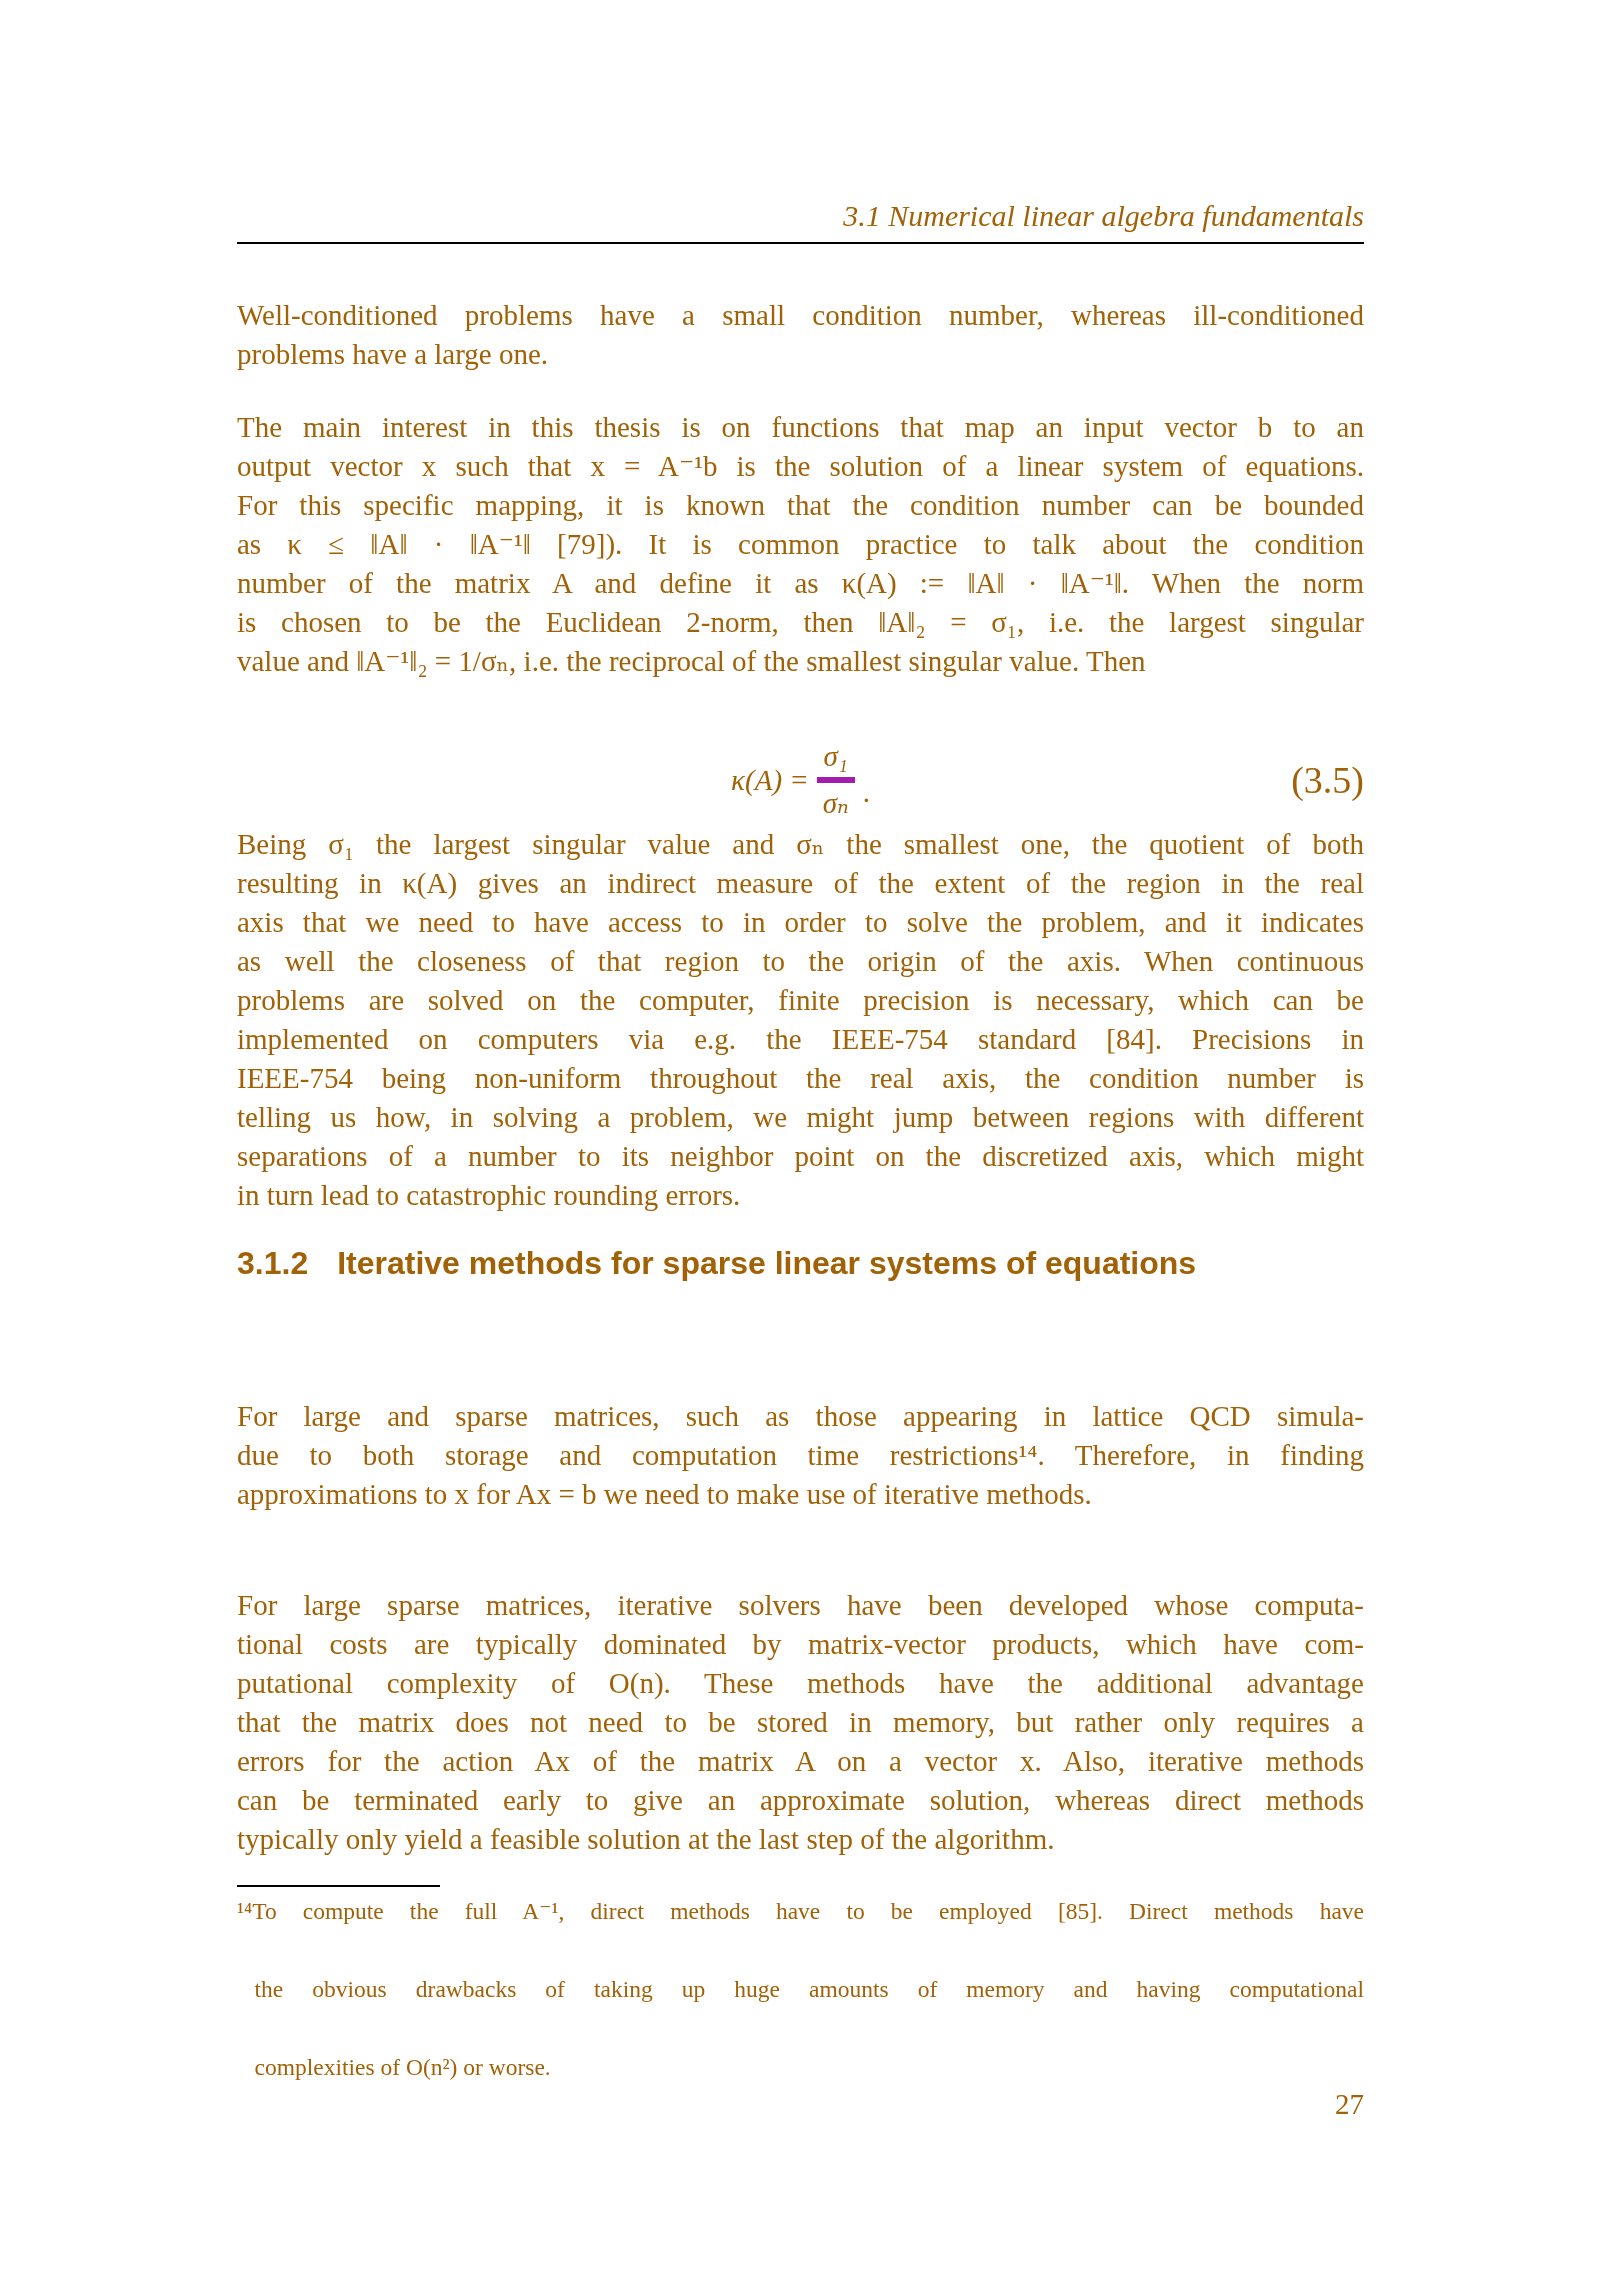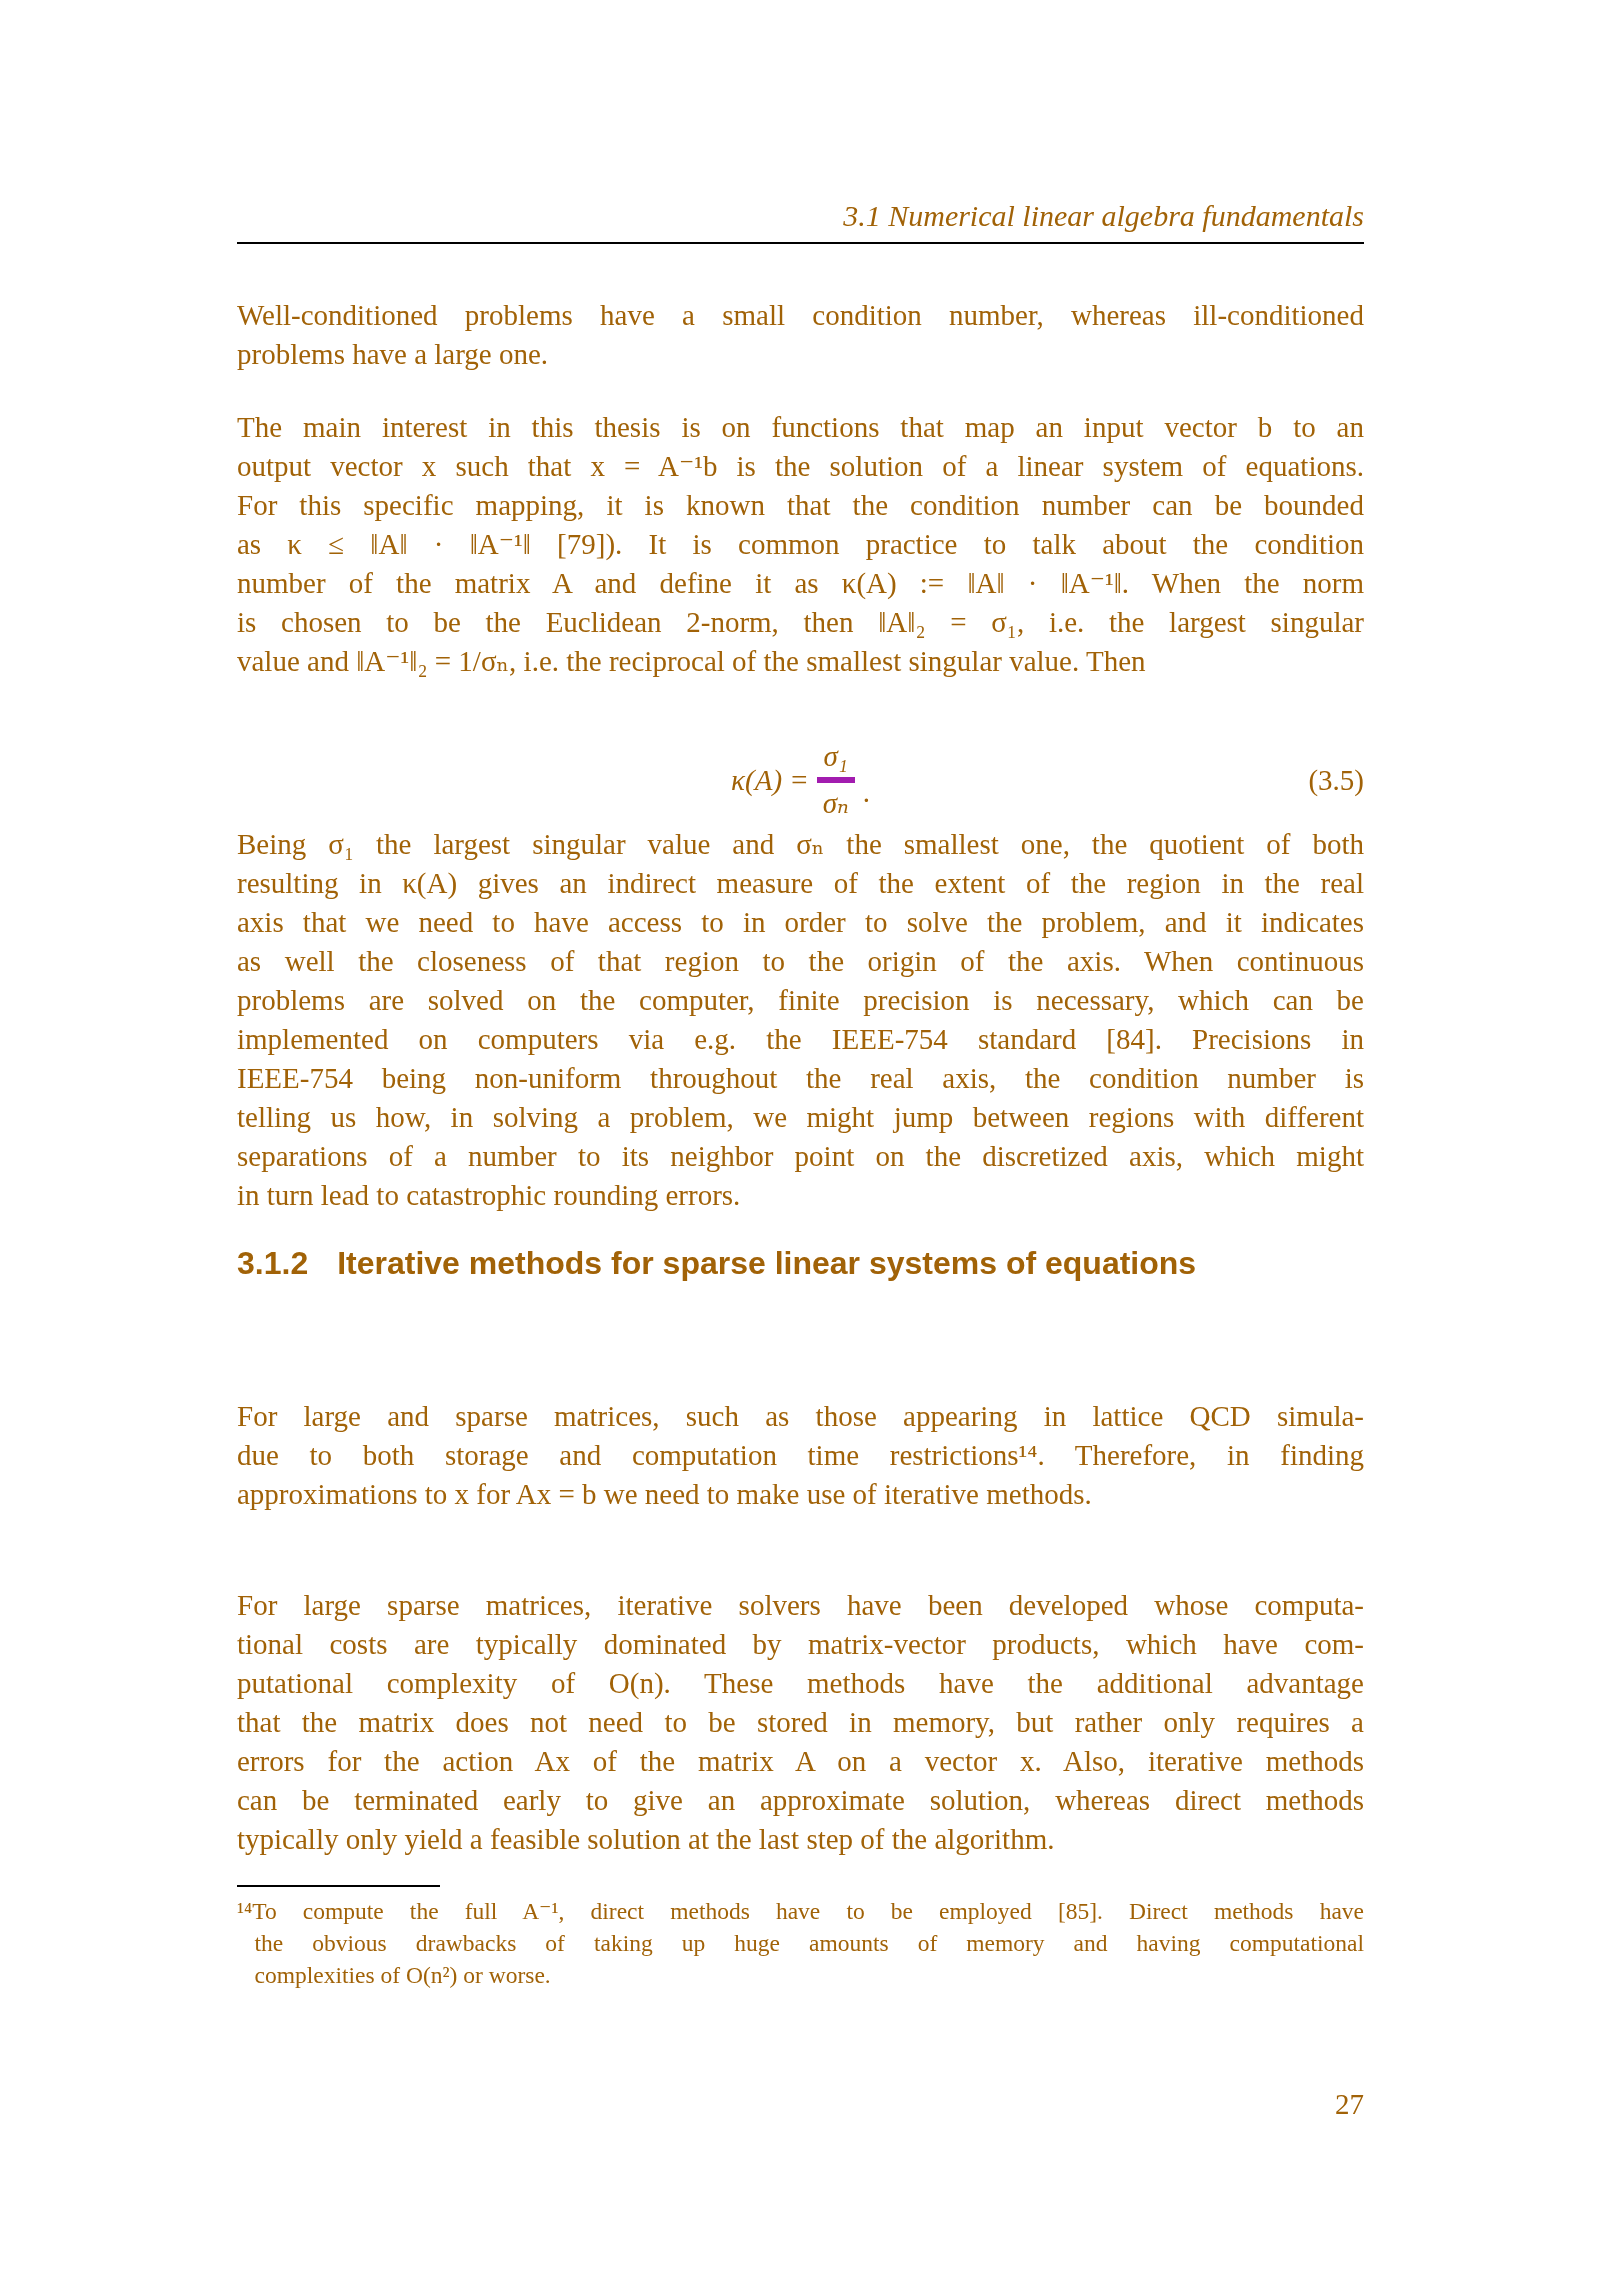--- a/index.html
+++ b/index.html
@@ -32,36 +32,36 @@
     display:flex; align-items:center; justify-content:center;
     font-size:29px;
   }
   .eq-math { font-style:italic; }
   .frac { display:inline-block; text-align:center; margin:0 7.8px; vertical-align:middle; font-style:italic; }
   .frac .num { display:block; border-bottom:6px solid #a21caf; padding:0 6.9px 3.9px; }
   .frac .den { display:block; padding-top:3.9px; }
   .eq-period { font-style:normal; align-self:flex-end; padding-bottom:17.6px; }
   .eq-tag {
     position:absolute; right:0; top:50%; transform:translateY(-50%);
-    font-style:normal; font-size:29px;margin-left:48px;
+    font-style:normal; font-size:38px;margin-left:48px;
   }
 
   .section-heading {
     position:absolute; top:1243px; left:0; width:100%;
     font-family:"Liberation Sans","DejaVu Sans",sans-serif;
     font-weight:bold; font-size:32px; line-height:41px;
   }
   .section-heading .sec-num { margin-right:29px; }
 
   .footnote-rule { position:absolute; top:1885px; left:0; width:203px; height:2px; background:#000; }
   .footnote {
     position:absolute; top:1895px; left:0; width:100%;
     font-size:23.5px; line-height:32px;
   }
-  .footnote .tline:not(:first-child) { padding-left:17.6px; box-sizing:border-box; }
+  .footnote .tline:not(:first-child) { padding-left:17.6px; box-sizing:border-box;margin-top:46px; }
 
   .page-number { position:absolute; top:2088px; right:0; font-size:29px; }
 </style>
 </head>
 <body>
 
 <div class="page">
   <div class="column">
 
     <div class="running-head">3.1 Numerical linear algebra fundamentals</div>

